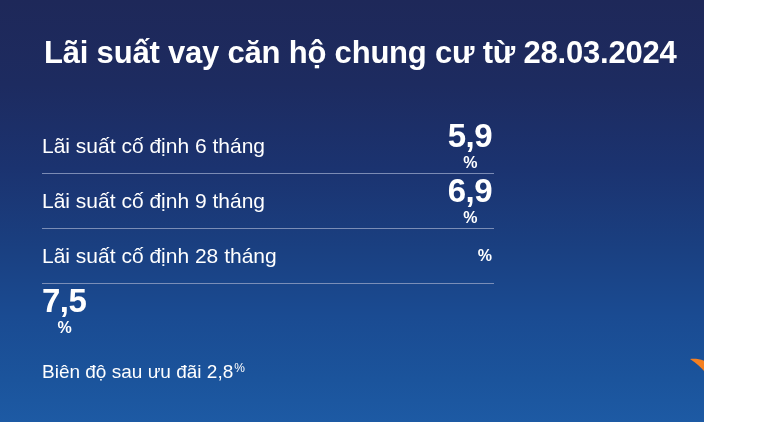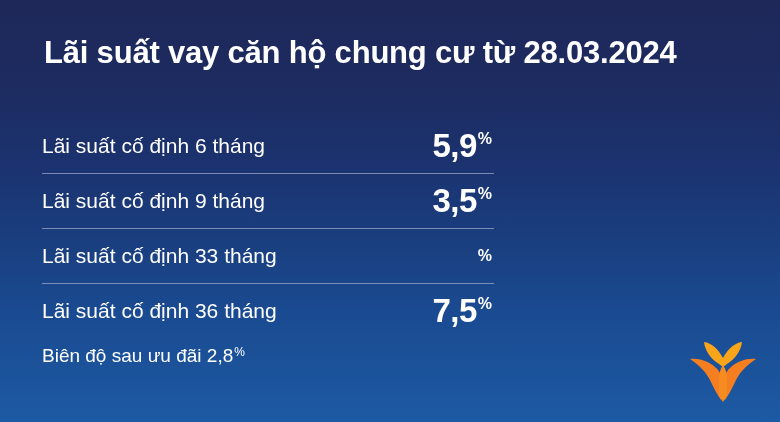--- a/index.html
+++ b/index.html
@@ -10,21 +10,21 @@
   body {
     width: 780px;
     height: 422px;
     overflow: hidden;
     font-family: "Liberation Sans", "DejaVu Sans", sans-serif;
     -webkit-font-smoothing: antialiased;
   }
 
   #infographic {
     position: relative;
-    width: 780px;
+    width: 704px;
     height: 422px;
     box-sizing: border-box;
     background: linear-gradient(178deg,
                 #1d2757 0%,
                 #1c2a5e 22%,
                 #1b3470 44%,
                 #1a4governor 0%,
                 #194486 66%,
                 #1a5199 84%,
                 #1b589f 100%);
@@ -81,44 +81,45 @@
   .rate-label {
     color: #ffffff;
     font-size: 21px;
     line-height: 26px;
     font-weight: 400;
     letter-spacing: 0px;
     white-space: nowrap;
   }
   .rate-value {
     display: flex;
-    align-items: flex-start;
+    align-items: center;
     color: #ffffff;
     white-space: nowrap;
     padding-right: 2px;
+    flex-direction: column;
   }
   .rate-number {
     font-size: 33px;
     line-height: 34px;
     font-weight: 700;
     letter-spacing: -0.5px;
   }
   .rate-pct {
     font-size: 16px;
     line-height: 18px;
     font-weight: 700;
     margin-top: 1px;
     margin-left: 1px;
   }
 
   
   .footnote {
     position: absolute;
     left: 42px;
-    top: 344px;
+    top: 360px;
     display: flex;
     align-items: flex-start;
     color: #ffffff;
     white-space: nowrap;
   }
   .footnote-text {
     font-size: 19px;
     line-height: 24px;
     font-weight: 400;
   }
@@ -157,34 +158,33 @@
       <span class="rate-label">Lãi suất cố định 6 tháng</span>
       <span class="rate-value">
         <span class="rate-number">5,9</span>
         <span class="rate-pct">%</span>
       </span>
     </div>
 
     <div class="rate-row">
       <span class="rate-label">Lãi suất cố định 9 tháng</span>
       <span class="rate-value">
-        <span class="rate-number">3,5</span>
-        <span class="rate-pct">%</span>
-      </span>
-    </div>
-
-    <div class="rate-row">
-      <span class="rate-label">Lãi suất cố định 33 tháng</span>
-      <span class="rate-value">
-        <span class="rate-pct">%</span>
-      </span>
-    </div>
-
-    <div class="rate-row">
-      <span class="rate-label">Lãi suất cố định 36 tháng</span>
+        <span class="rate-number">6,9</span>
+        <span class="rate-pct">%</span>
+      </span>
+    </div>
+
+    <div class="rate-row">
+      <span class="rate-label">Lãi suất cố định 28 tháng</span>
+      <span class="rate-value">
+        <span class="rate-pct">%</span>
+      </span>
+    </div>
+
+    <div class="rate-row">
       <span class="rate-value">
         <span class="rate-number">7,5</span>
         <span class="rate-pct">%</span>
       </span>
     </div>
 
   </div>
 
   <div class="footnote">
     <span class="footnote-text">Biên độ sau ưu đãi 2,8</span>

